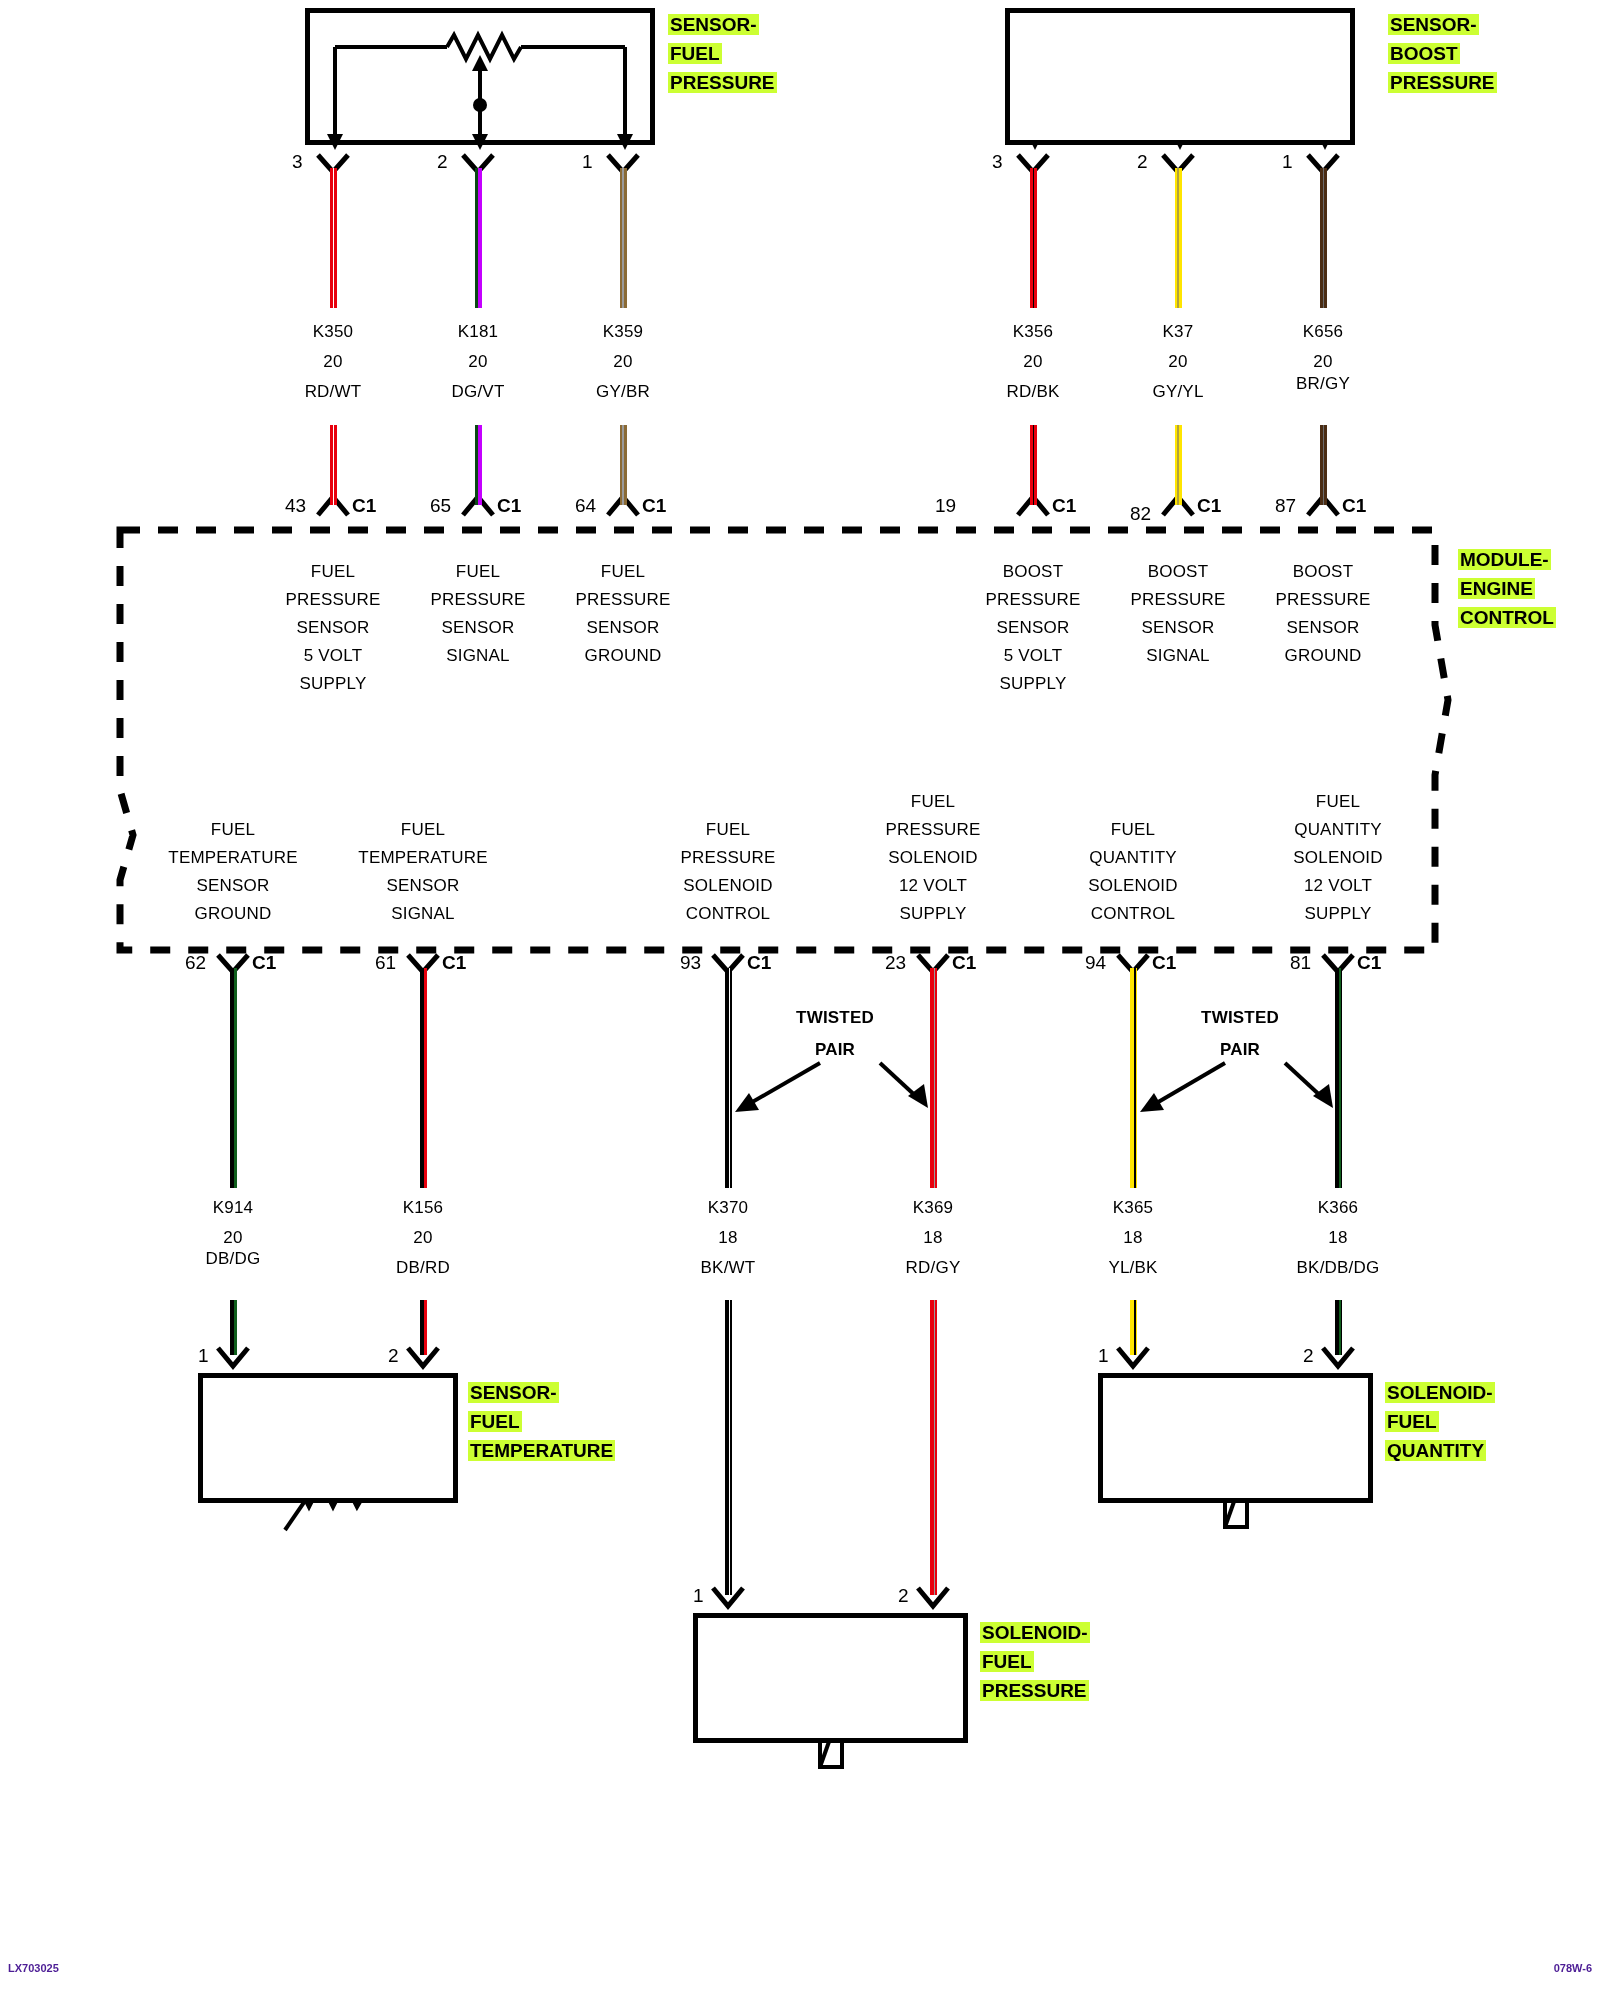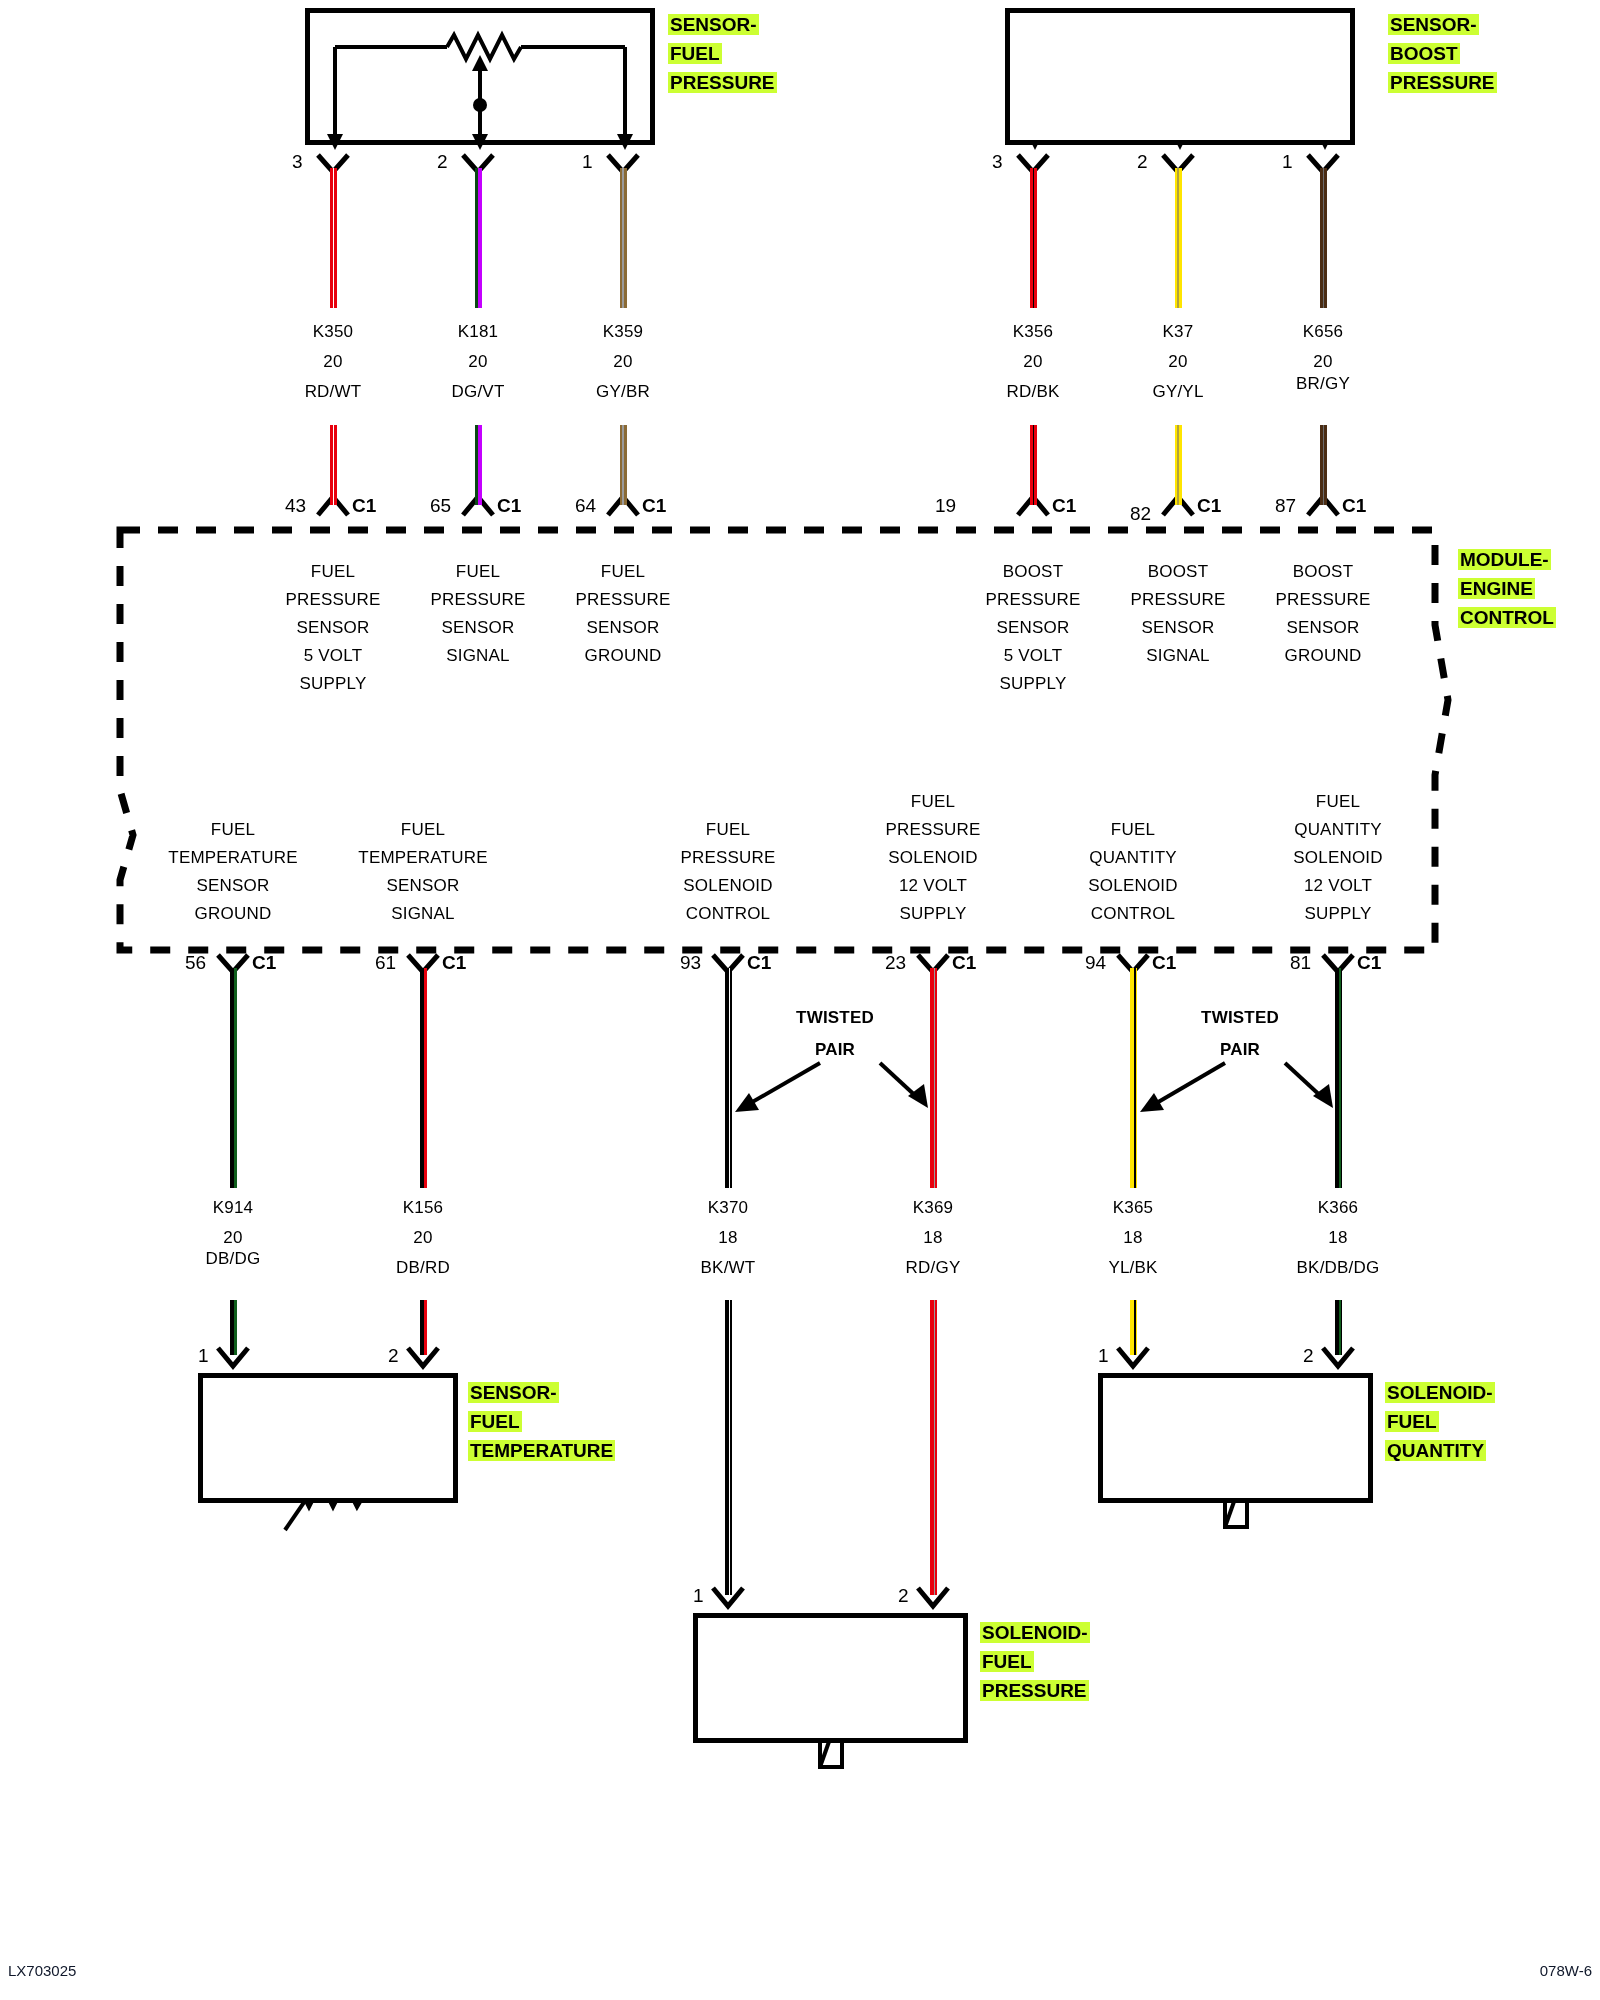--- a/index.html
+++ b/index.html
@@ -5,21 +5,21 @@
   html,body{margin:0;padding:0;background:#fff;}
   body{font-family:"Liberation Sans", sans-serif;}
   #page{position:relative;width:1600px;height:2000px;background:#fff;overflow:hidden;}
 
   .lbl{position:absolute;font-size:17px;font-weight:400;color:#000;text-align:center;white-space:nowrap;letter-spacing:0.2px;}
   .lbl.bold{font-weight:bold;}
   .hl{position:absolute;font-size:19px;font-weight:bold;color:#000;white-space:nowrap;line-height:29px;}
   .hl span{background:#ccff33;padding:0 2px;}
   .pin{position:absolute;font-size:19px;color:#000;font-weight:400;}
   .pinc{position:absolute;font-size:19px;color:#000;font-weight:bold;}
-  .footer{position:absolute;font-size:15px;color:#0f172a;font-weight:normal;font-family:"Liberation Sans", sans-serif;}
+  .footer{position:absolute;font-size:11px;color:#4c1d95;font-weight:bold;font-family:"Liberation Sans", sans-serif;}
 
   
   .wire{position:absolute;width:7px;}
   .wire .base{position:absolute;left:0;top:0;width:7px;height:100%;}
   .wire .stripe{position:absolute;top:0;height:100%;}
 
   .box{position:absolute;border:5px solid #000;background:#fff;box-sizing:border-box;}
 
   svg{position:absolute;left:0;top:0;overflow:visible;}
 </style>
@@ -341,21 +341,21 @@
     <div>CONTROL</div>
   </div>
   <div class="lbl" style="left:1248px;top:788px;width:180px;line-height:28px;">
     <div>FUEL</div>
     <div>QUANTITY</div>
     <div>SOLENOID</div>
     <div>12 VOLT</div>
     <div>SUPPLY</div>
   </div>
 
-  <div class="pin" style="left:185px;top:952px;">56</div>
+  <div class="pin" style="left:185px;top:952px;">62</div>
   <div class="pinc" style="left:252px;top:952px;">C1</div>
   <div class="pin" style="left:375px;top:952px;">61</div>
   <div class="pinc" style="left:442px;top:952px;">C1</div>
   <div class="pin" style="left:680px;top:952px;">93</div>
   <div class="pinc" style="left:747px;top:952px;">C1</div>
   <div class="pin" style="left:885px;top:952px;">23</div>
   <div class="pinc" style="left:952px;top:952px;">C1</div>
   <div class="pin" style="left:1085px;top:952px;">94</div>
   <div class="pinc" style="left:1152px;top:952px;">C1</div>
   <div class="pin" style="left:1290px;top:952px;">81</div>

